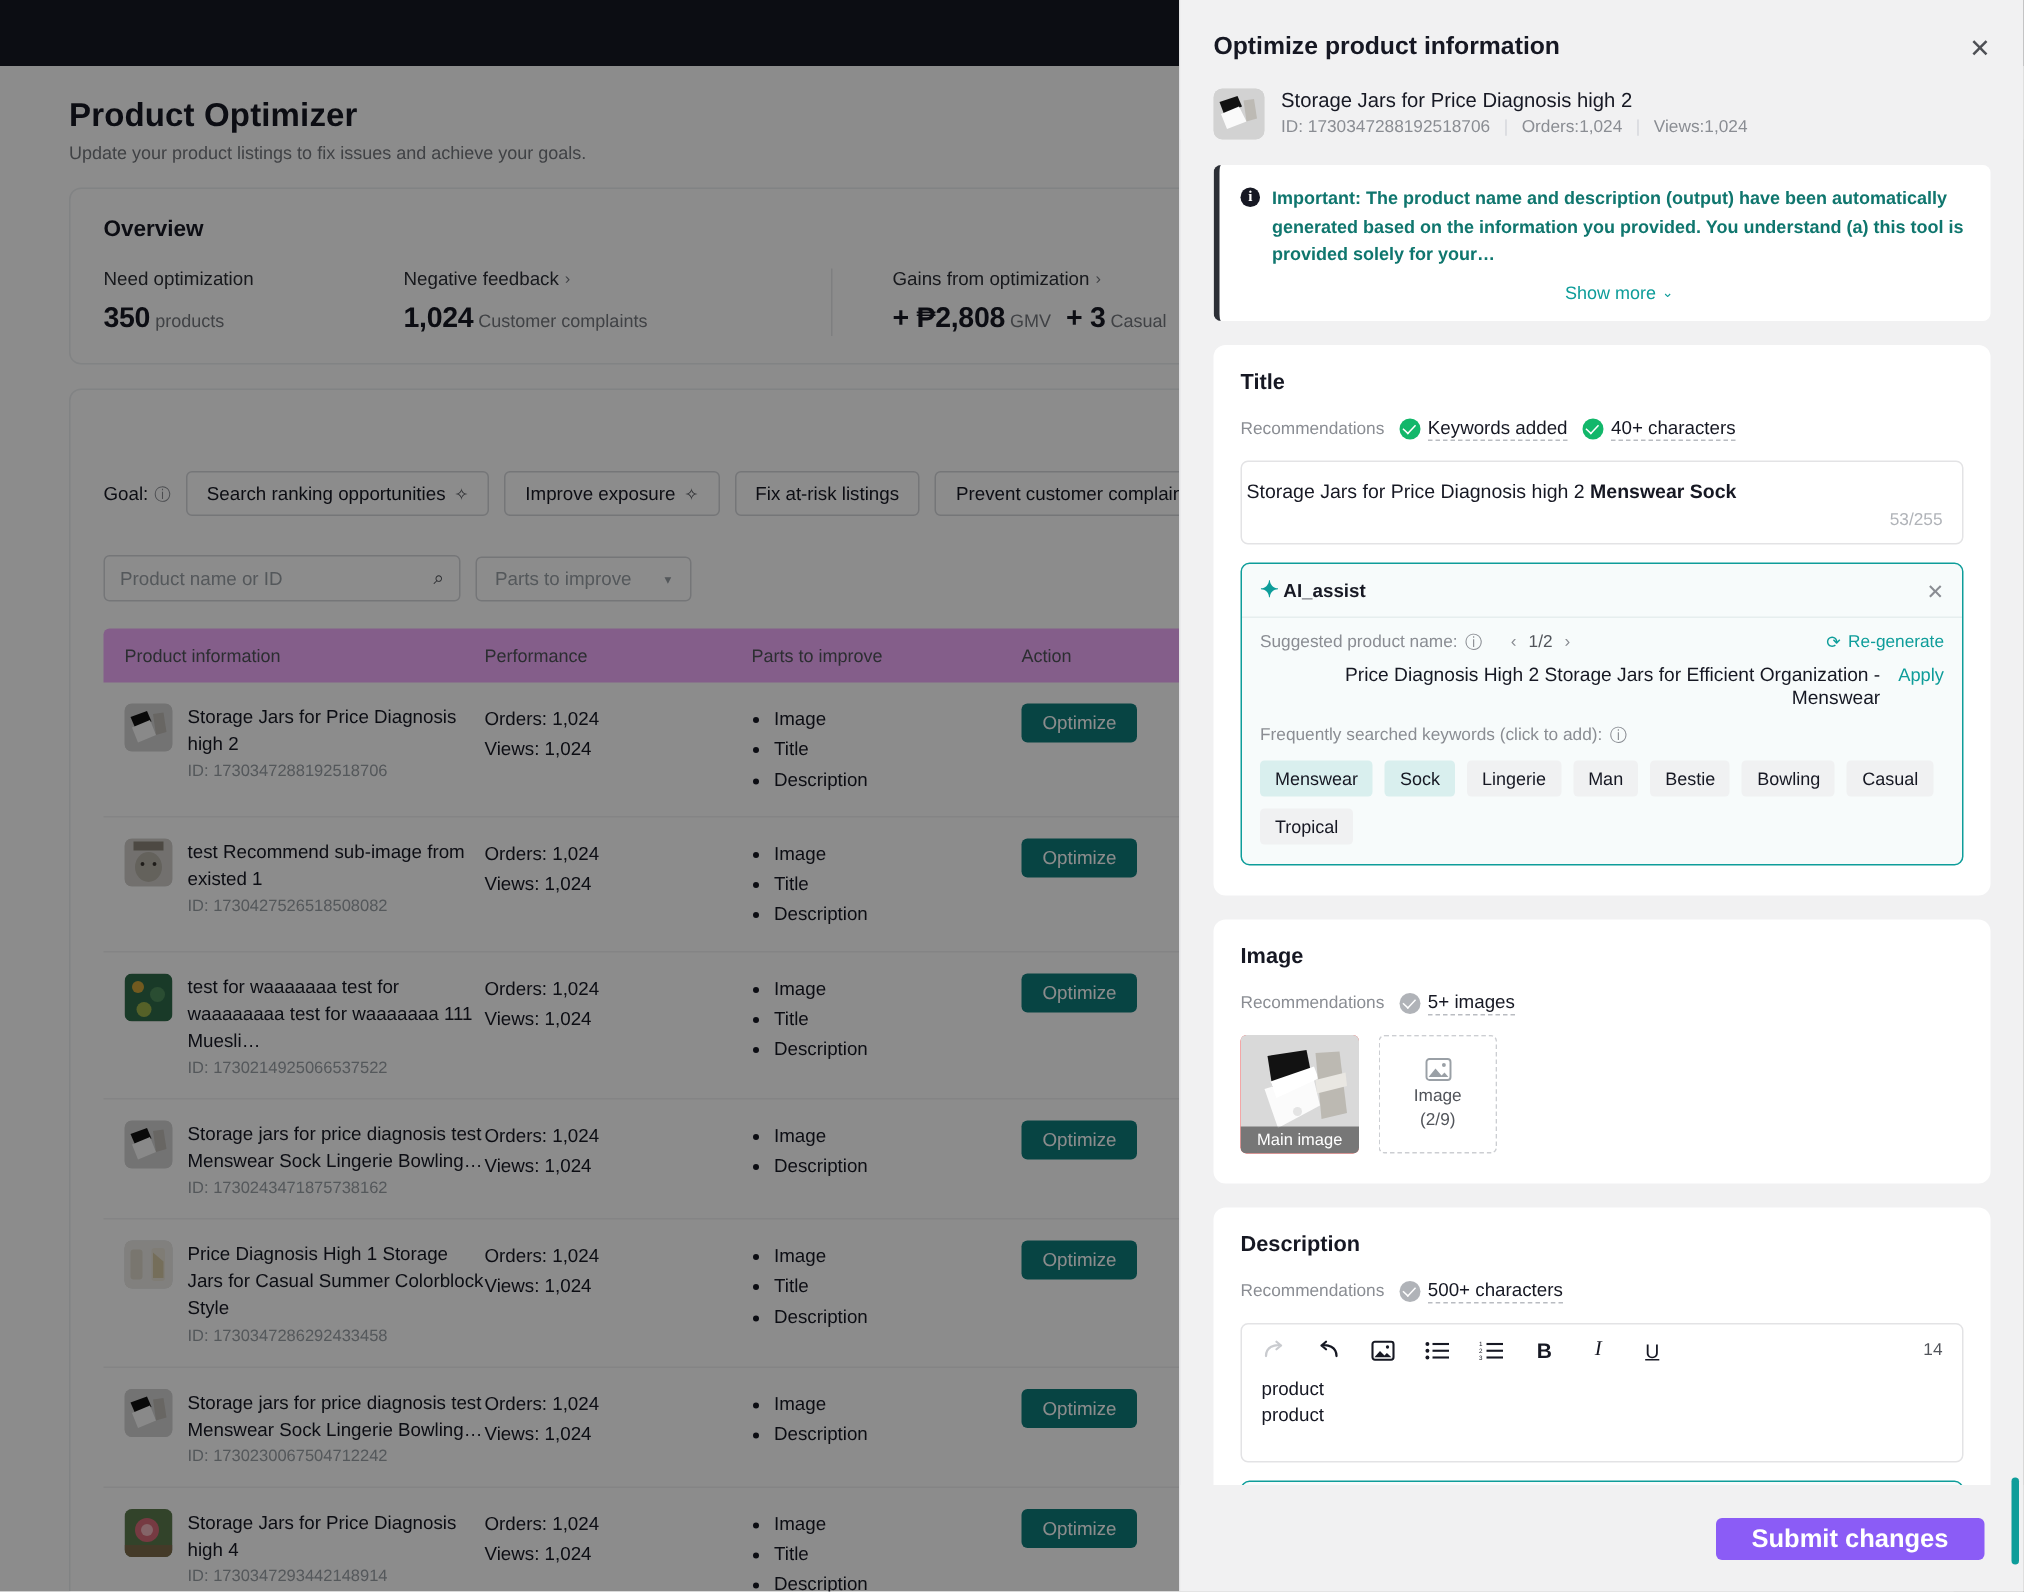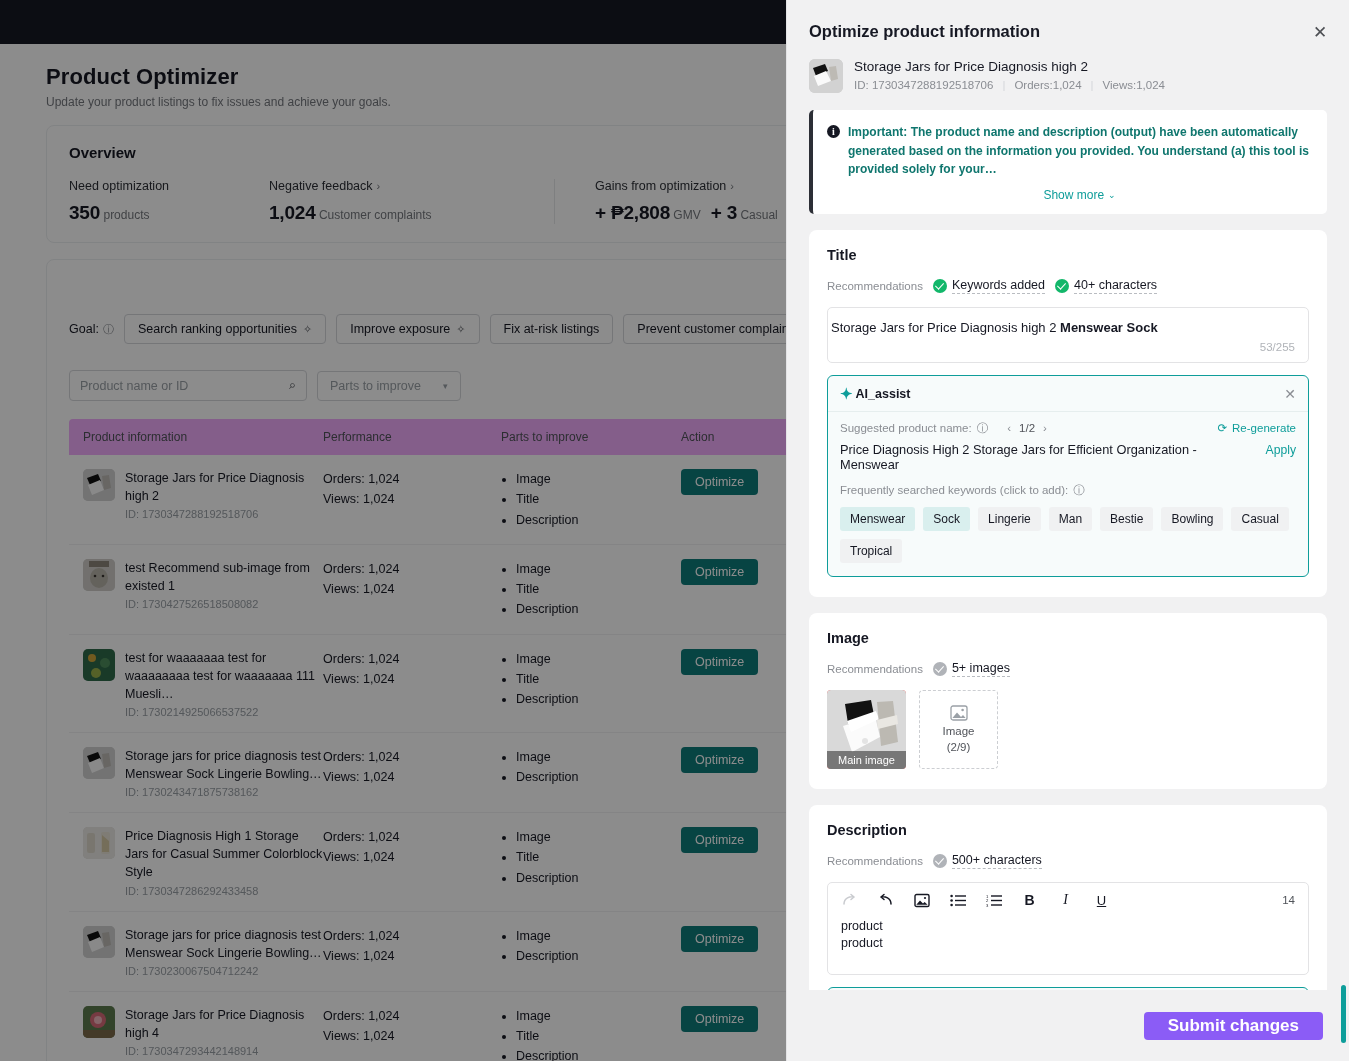--- a/index.html
+++ b/index.html
@@ -156,21 +156,21 @@
   }
   .ai-ttl { display: flex; align-items: center; gap: 3px; font-size: 12.5px; color: #161823; font-weight: 600; }
   .spark { color: #0e9d9a; font-size: 15px; line-height: 1; }
   .ai-x { color: #8a8d93; font-size: 14px; cursor: pointer; }
   .ai-body { padding: 9px 12px 13px 12px; }
   .ai-r1 { display: flex; align-items: center; justify-content: space-between; }
   .ai-sub { font-size: 11.5px; color: #8a8d93; display: flex; align-items: center; gap: 5px; }
   .pager { display: flex; align-items: center; gap: 8px; font-size: 11.5px; color: #51545a; margin-left: 14px; }
   .pager span.arr { color: #8a8d93; cursor: pointer; }
   .regen { color: #0e9d9a; font-size: 11.5px; display: flex; align-items: center; gap: 5px; cursor: pointer; }
-  .ai-name-row { display: flex; align-items: baseline; gap: 24px; margin-top: 6px; }
+  .ai-name-row { display: flex; align-items: baseline; gap: 12px; margin-top: 6px; text-align: right; }
   .ai-name { font-size: 12.8px; color: #161823; }
   .apply-lnk { color: #0e9d9a; font-size: 12.2px; cursor: pointer; }
   .kw-lbl { font-size: 11.5px; color: #8a8d93; margin-top: 11px; display: flex; align-items: center; gap: 5px; }
   .kw-row { display: flex; gap: 8px; margin-top: 9px; flex-wrap: wrap; }
   .kw { background: #f0f1f2; border-radius: 3px; padding: 5px 10px; font-size: 12px; color: #161823; cursor: pointer; }
   .kw.sel { background: #d9efee; }
 
   .img-row { display: flex; gap: 13px; margin-top: 13px; }
   .img-main {
     width: 79px; height: 79px; border-radius: 4px; overflow: hidden;

